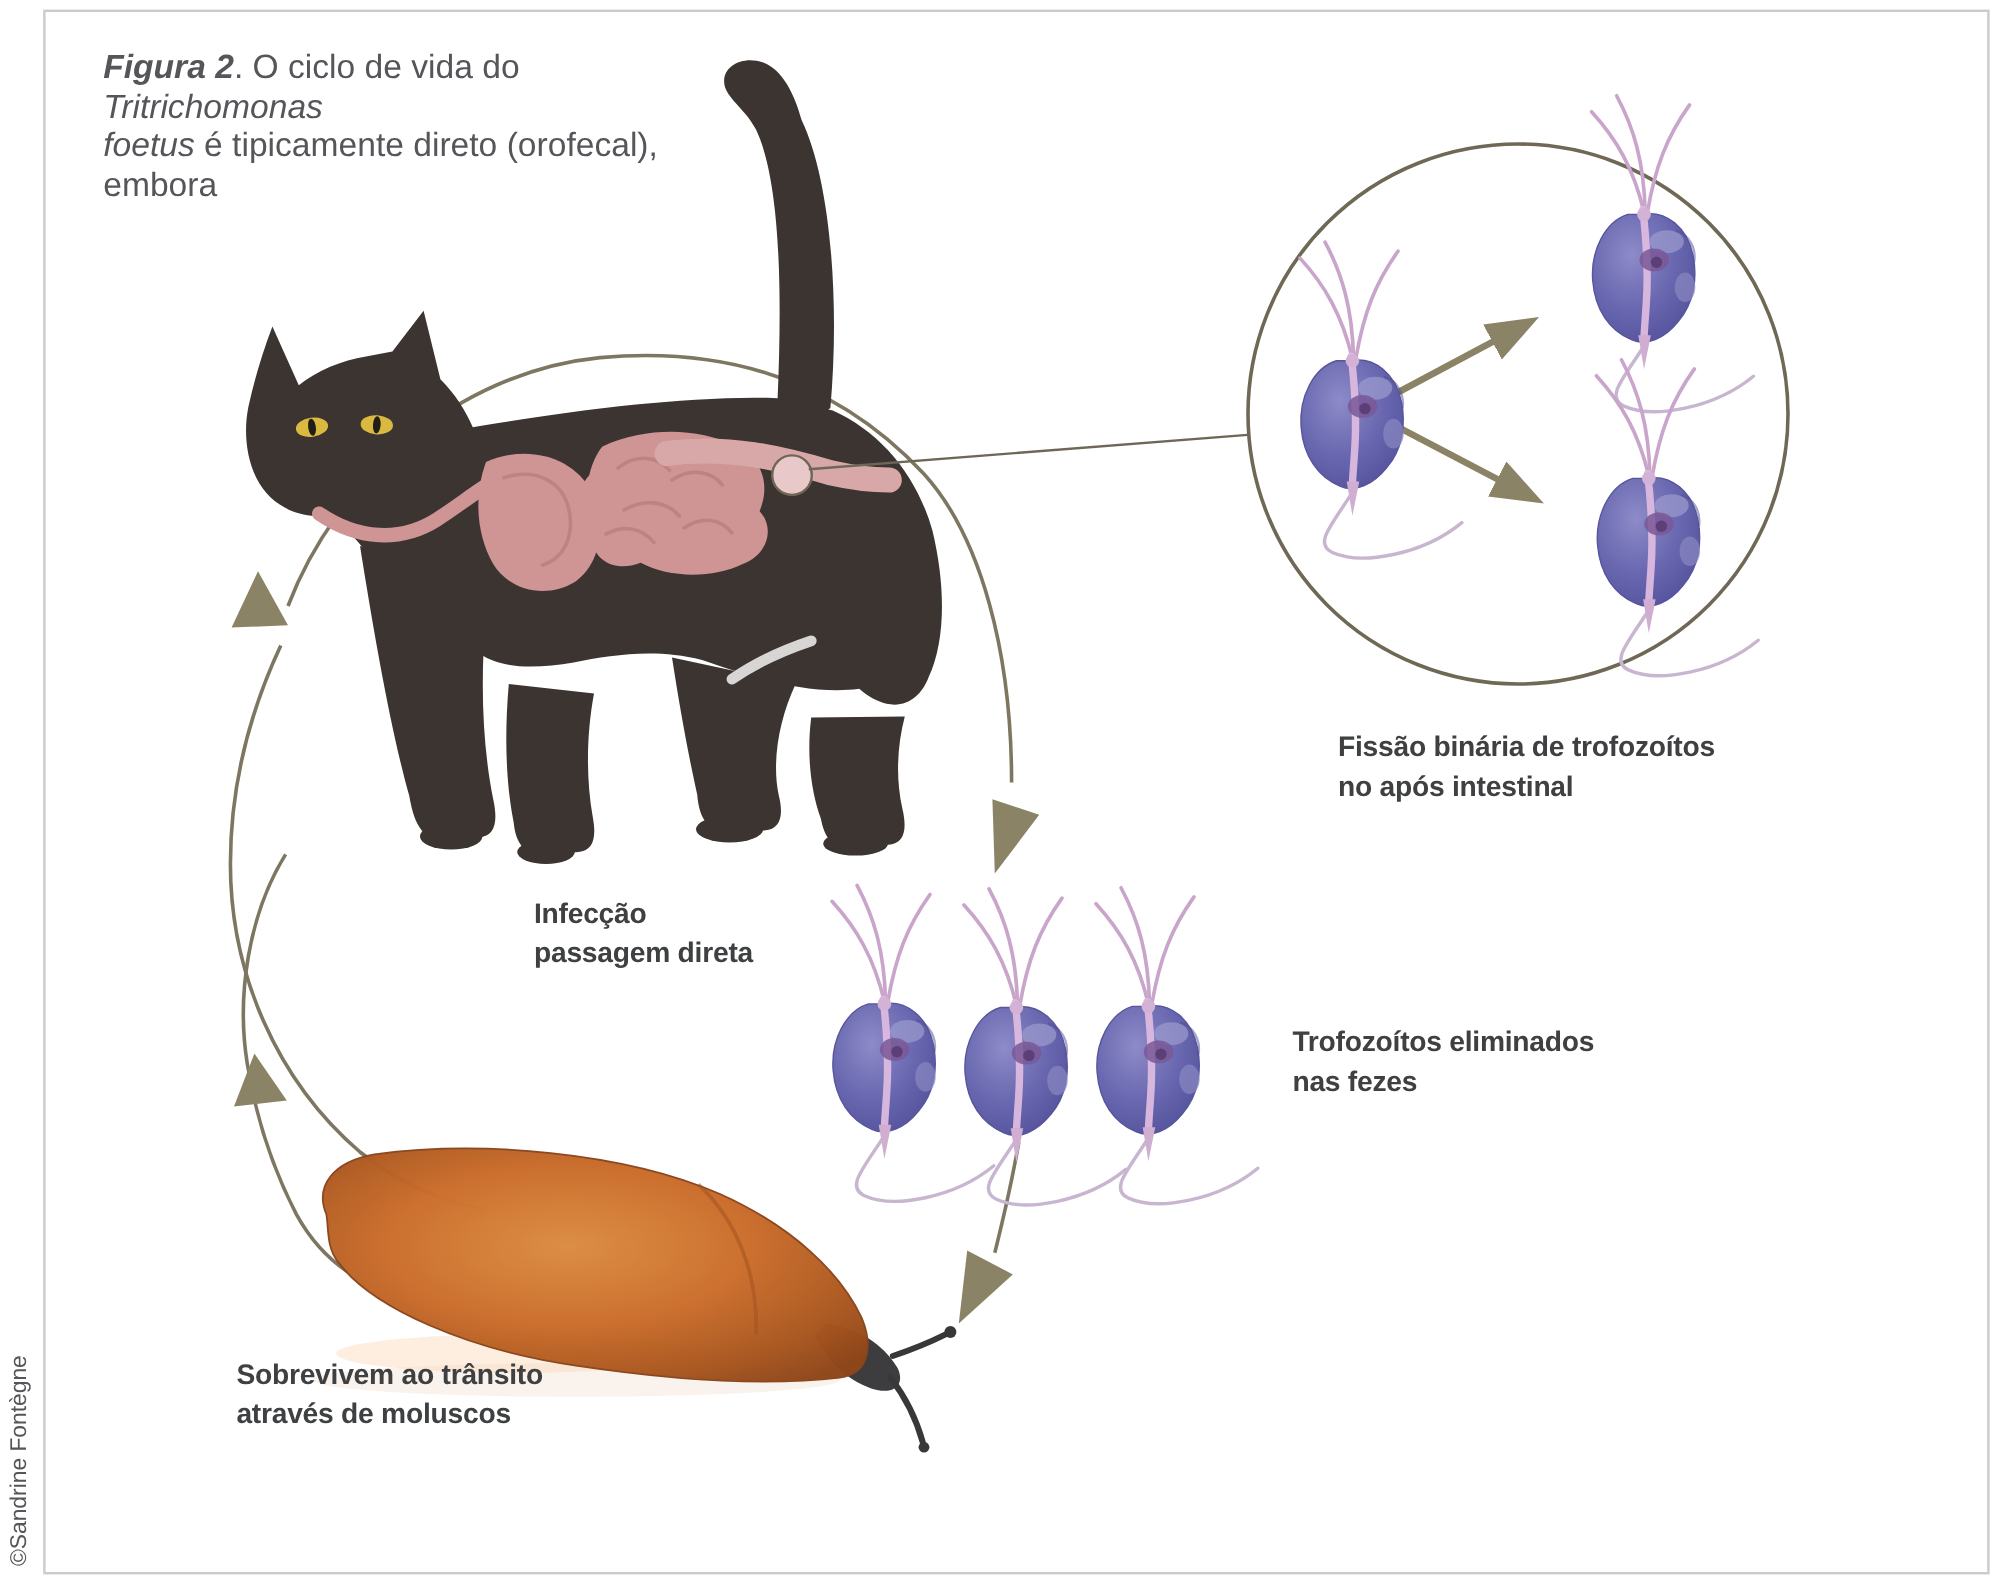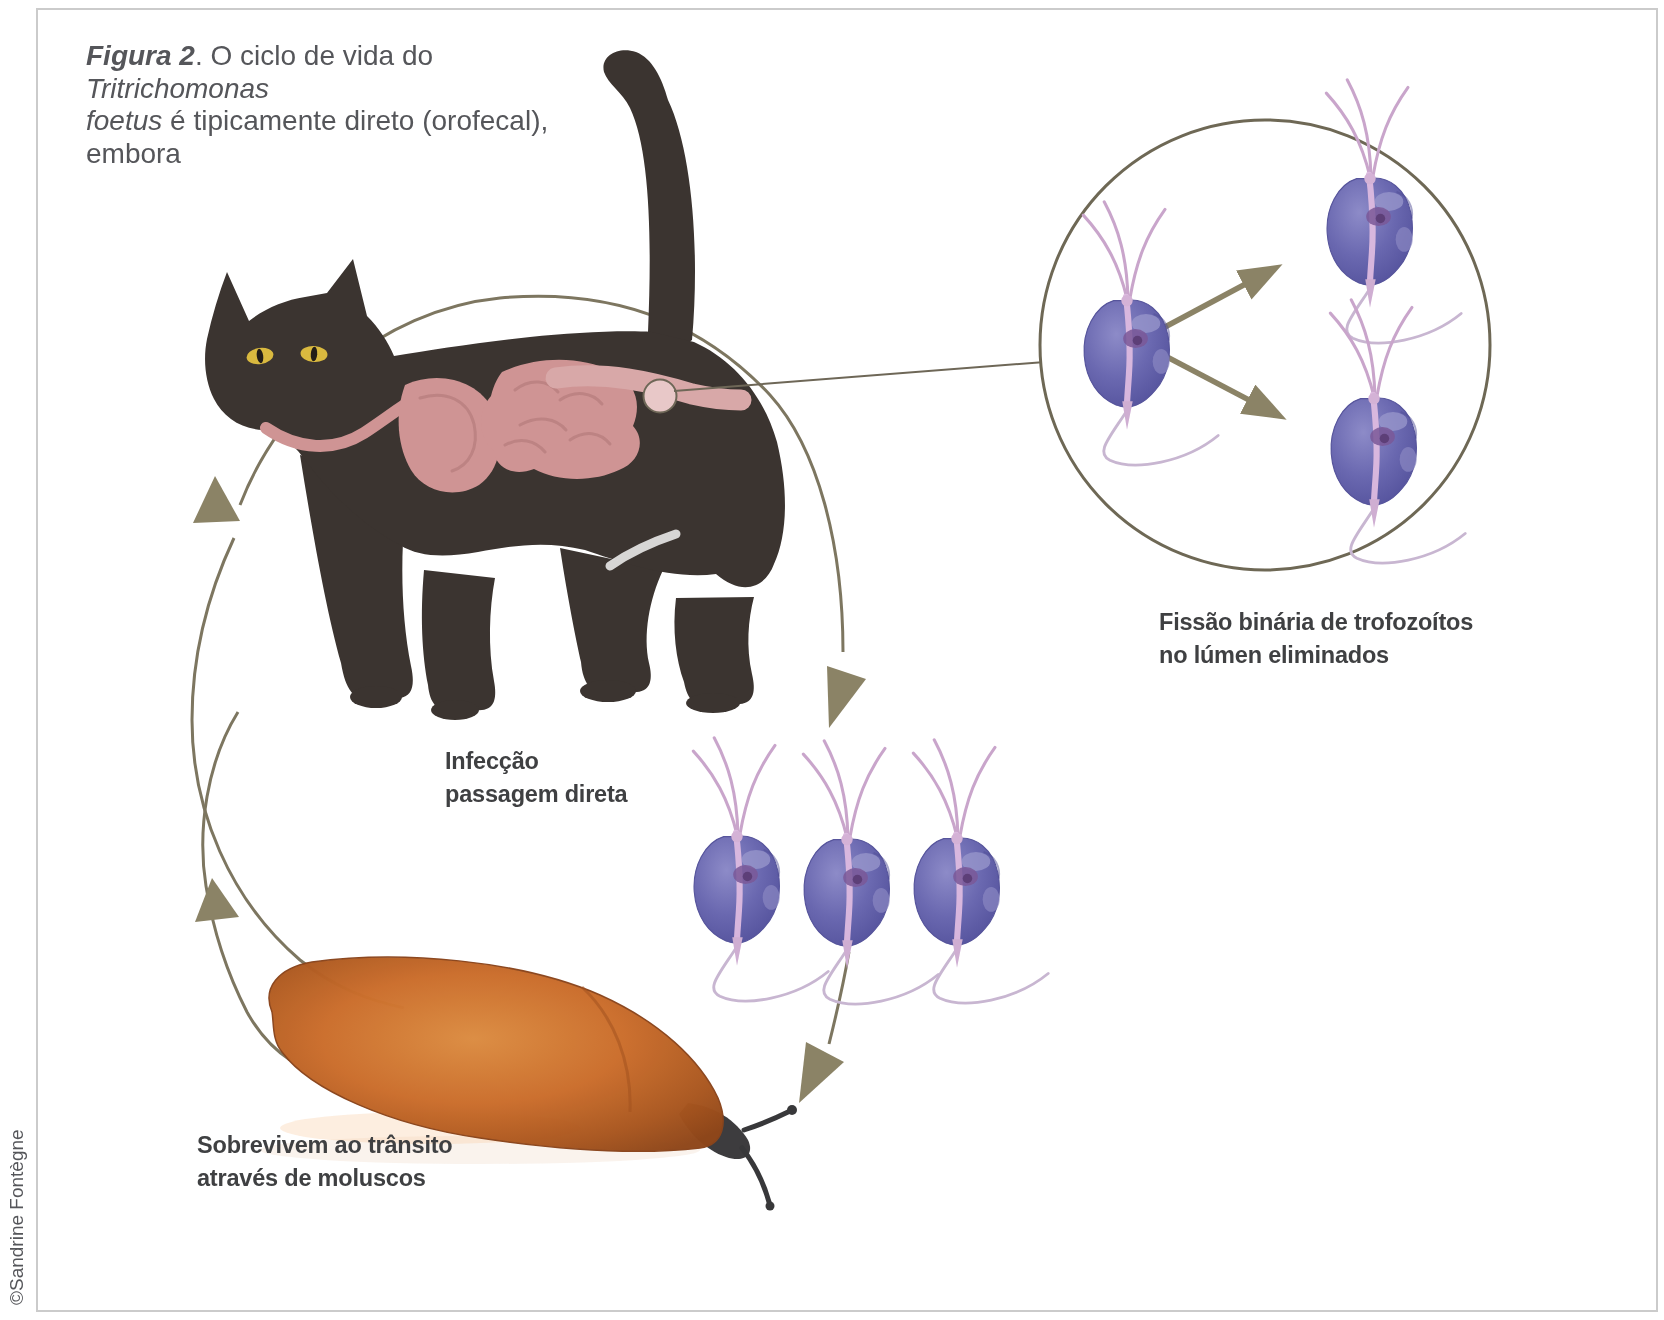--- a/index.html
+++ b/index.html
@@ -8,21 +8,21 @@
   #frame{position:absolute;left:36px;top:8px;width:1622px;height:1304px;
          border:2px solid var(--c-frame_border,#cbcbcb);box-sizing:border-box;pointer-events:none;}
   #diagram-svg{position:absolute;left:0;top:0;}
   .caption{position:absolute;left:86px;top:40px;width:500px;
            font-size:28px;line-height:32.5px;color:var(--c-caption_text,#55565a);}
   .caption .bi{font-weight:bold;font-style:italic;}
   .caption .it{font-style:italic;}
   .dlabel{position:absolute;font-weight:bold;font-size:23.5px;line-height:33px;
           color:var(--c-label_text,#3f4042);letter-spacing:-0.2px;white-space:nowrap;}
   .dlabel span{display:block;}
-  #label-fission{left:1115px;top:606px;margin-left:44px;}
+  #label-fission{left:1115px;top:606px;}
   #label-feces{left:1077px;top:852px;}
   #label-infection{left:445px;top:745px;}
   #label-mollusc{left:197px;top:1129px;}
   #credit{position:absolute;left:6px;top:1305px;transform:rotate(-90deg);
           transform-origin:0 0;font-size:19px;color:var(--c-caption_text,#58595b);
           white-space:nowrap;}
   .flag{stroke:#c9a5cb;stroke-width:3.2;fill:none;stroke-linecap:round;}
   .flag2{stroke:#c8b6d1;stroke-width:3;fill:none;stroke-linecap:round;}
   .tbody{fill:url(#gradTroph);stroke:#57559c;stroke-width:1.2;}
   .axo{stroke:#ddbadf;stroke-width:6.5;fill:none;opacity:.95;stroke-linecap:round;}
@@ -145,23 +145,27 @@
 
   <div id="frame"></div>
 
   <div class="caption">
     <div><span class="bi">Figura 2</span><span>.  O ciclo de vida do </span><span class="it">Tritrichomonas</span></div>
     <div><span class="it">foetus</span><span> é tipicamente direto (orofecal), embora</span></div>
   </div>
 
   <div class="dlabel" id="label-fission">
     <span>Fissão binária de trofozoítos</span>
-    <span>no lúmen eliminados</span>
+    <span>no após intestinal</span>
   </div>
 
+  <div class="dlabel" id="label-feces">
+    <span>Trofozoítos eliminados</span>
+    <span>nas fezes</span>
+  </div>
 
   <div class="dlabel" id="label-infection">
     <span>Infecção</span>
     <span>passagem direta</span>
   </div>
 
   <div class="dlabel" id="label-mollusc">
     <span>Sobrevivem ao trânsito</span>
     <span>através de moluscos</span>
   </div>

